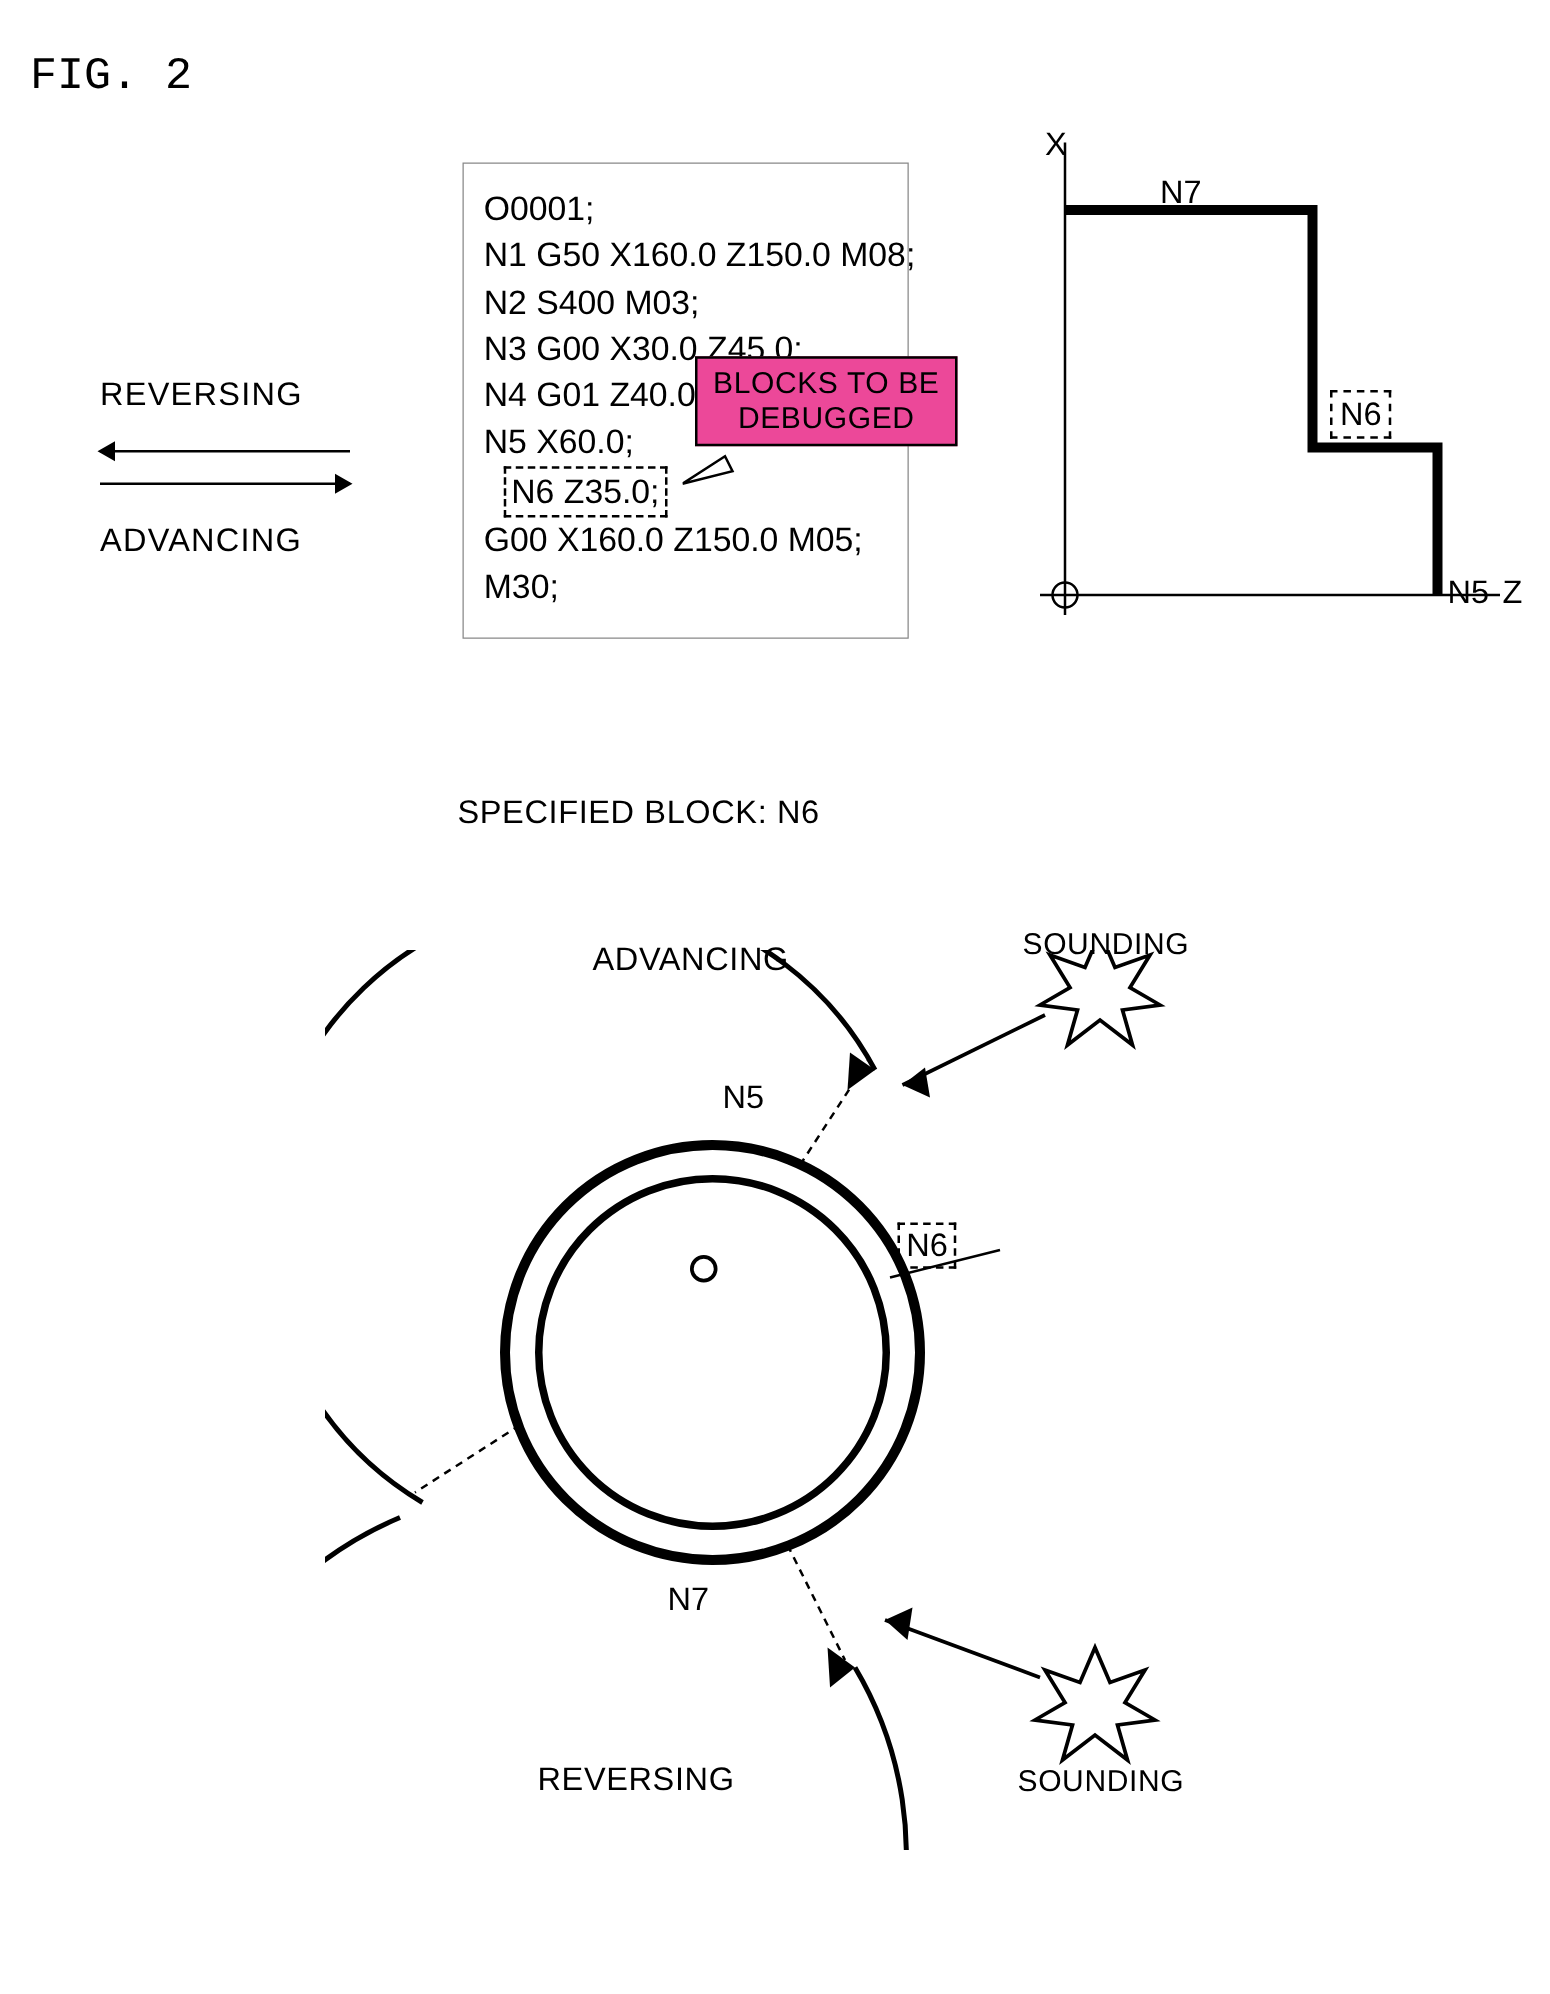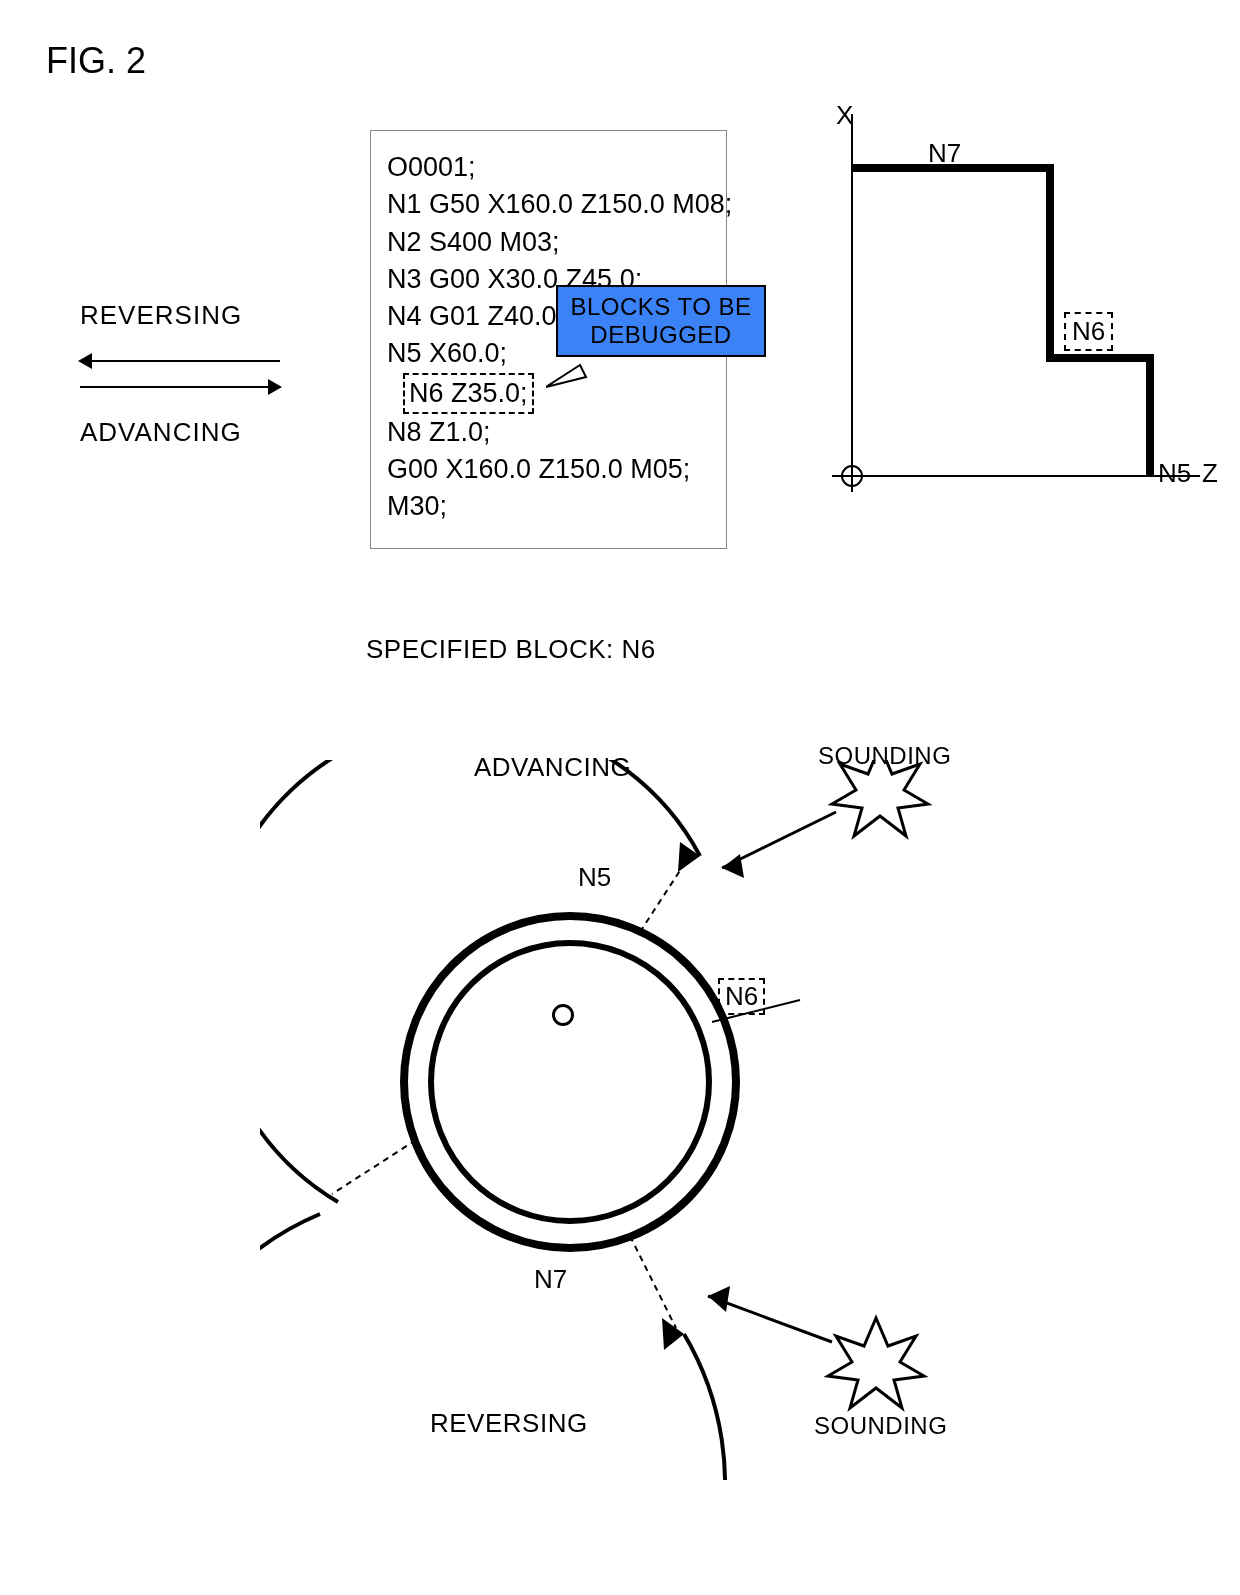--- a/index.html
+++ b/index.html
@@ -9,21 +9,22 @@
     font-family: Arial, Helvetica, sans-serif;
     background: #fff;
     width: 1240px;
     height: 1595px;
     position: relative;
   }
   .figure-label {
     font-size: 36px;
     position: absolute;
     top: 40px;
-    left: 46px;
+    left: 24px;
+    font-family: Liberation Mono, monospace;
   }
   .reversing-advancing-block {
     position: absolute;
     top: 300px;
     left: 80px;
   }
   .rv-label {
     font-size: 26px;
     margin-bottom: 20px;
     letter-spacing: 1px;
@@ -85,21 +86,21 @@
   }
   .callout-box {
     position: absolute;
     top: 285px;
     left: 556px;
     width: 210px;
     border: 2px solid #000;
     padding: 6px 8px;
     font-size: 24px;
     text-align: center;
-    background: #3b82f6;
+    background: #ec4899;
     letter-spacing: 0.5px;
   }
   .callout-tail {
     position: absolute;
     top: 363px;
     left: 546px;
     width: 44px;
     height: 40px;
   }
   .spec-block {
@@ -187,21 +188,20 @@
 </div>
 
 <div class="code-box">
   <div class="code-line">O0001;</div>
   <div class="code-line">N1 G50 X160.0 Z150.0 M08;</div>
   <div class="code-line">N2 S400 M03;</div>
   <div class="code-line">N3 G00 X30.0 Z45.0;</div>
   <div class="code-line">N4 G01 Z40.0 F1.0;</div>
   <div class="code-line">N5 X60.0;</div>
   <div class="code-line"><span class="dashed-inline">N6 Z35.0;</span></div>
-  <div class="code-line">N8 Z1.0;</div>
   <div class="code-line">G00 X160.0 Z150.0 M05;</div>
   <div class="code-line">M30;</div>
 </div>
 
 <div class="callout-box">BLOCKS TO BE DEBUGGED</div>
 <svg class="callout-tail" viewBox="0 0 44 40">
   <path d="M 34 2 L 0 24 L 40 14 Z" fill="#fff" stroke="#000" stroke-width="2"></path>
 </svg>
 
 <div class="spec-block">SPECIFIED BLOCK: N6</div>

